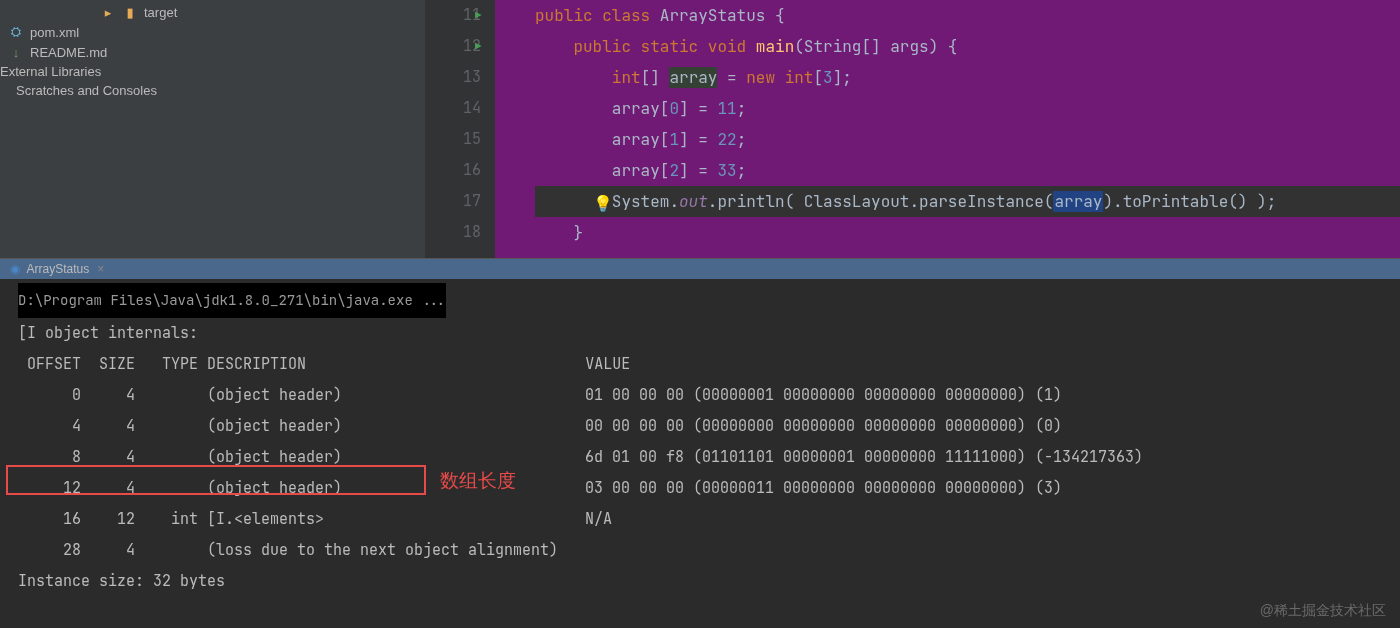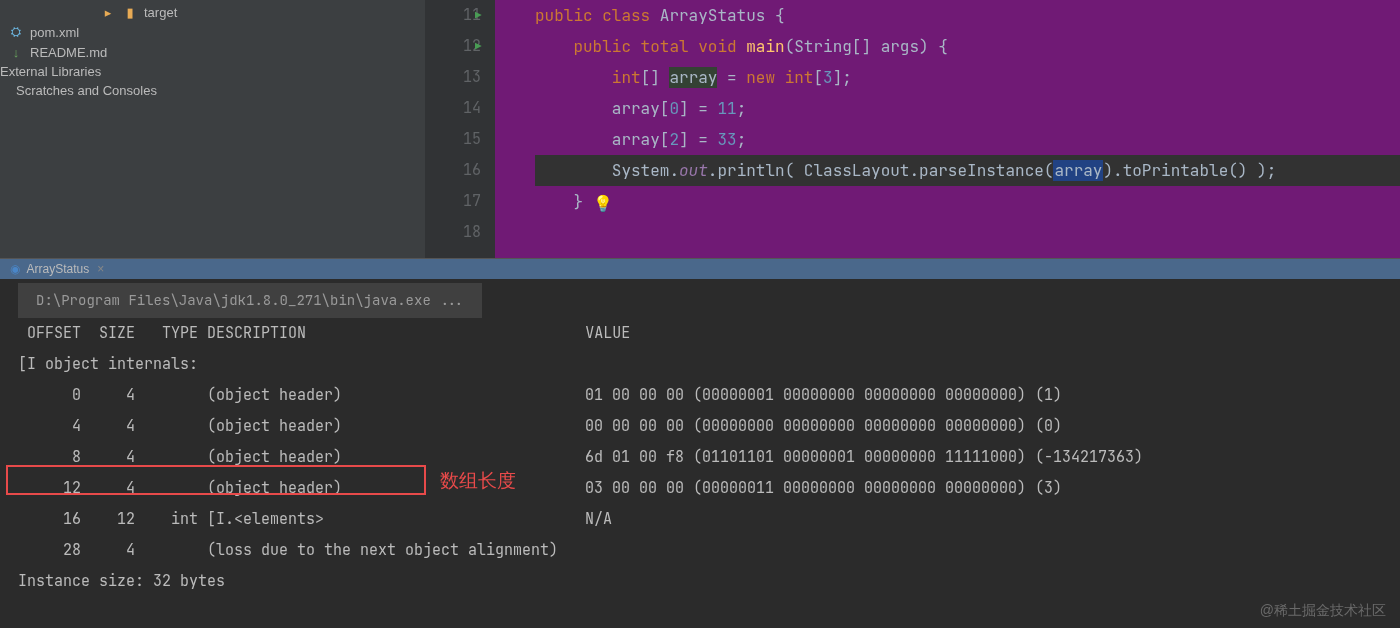--- a/index.html
+++ b/index.html
@@ -88,21 +88,21 @@
 .console {
   background: #2b2b2b;
   padding: 4px 18px;
   color: #bbbbbb;
   font-size: 15px;
   line-height: 31px;
   font-family: 'Consolas', 'JetBrains Mono', monospace;
   position: relative;
 }
 .out-line { white-space: pre; }
-.exec-header { background: #404040; color: #999; padding: 2px 18px; display: inline-block; font-size: 14px;}
+.exec-header { background: #000000; color: #999; padding: 2px 0; display: inline-block; font-size: 14px;}
 .red-box {
   position: absolute;
   border: 2px solid #e84a4a;
   left: 6px;
   width: 420px;
   height: 30px;
   top: 186px;
   pointer-events: none;
 }
 .red-label {
@@ -155,40 +155,41 @@
       <div class="line-num"><span>13</span></div>
       <div class="line-num"><span>14</span></div>
       <div class="line-num"><span>15</span></div>
       <div class="line-num"><span>16</span></div>
       <div class="line-num"><span>17</span></div>
       <div class="line-num"><span>18</span></div>
     </div>
     <div class="editor">
       <span class="bulb" style="top:188px">💡</span>
       <div class="code-line"><span class="kw">public class</span> <span class="cls">ArrayStatus</span><span> {</span></div>
-      <div class="code-line">    <span class="kw">public total void</span> <span class="mth">main</span><span>(String[] args) {</span></div>
+      <div class="code-line">    <span class="kw">public static void</span> <span class="mth">main</span><span>(String[] args) {</span></div>
       <div class="code-line">        <span class="kw">int</span><span>[] </span><span class="var-decl">array</span><span> = </span><span class="kw">new int</span><span>[</span><span class="num">3</span><span>];</span></div>
       <div class="code-line">        <span>array</span><span>[</span><span class="num">0</span><span>] = </span><span class="num">11</span><span>;</span></div>
+      <div class="code-line">        <span>array</span><span>[</span><span class="num">1</span><span>] = </span><span class="num">22</span><span>;</span></div>
       <div class="code-line">        <span>array</span><span>[</span><span class="num">2</span><span>] = </span><span class="num">33</span><span>;</span></div>
       <div class="code-line current-line">        <span>System.</span><span class="stat">out</span><span>.println( ClassLayout.</span><span class="ital">parseInstance</span><span>(</span><span class="highlight-sel">array</span><span>).toPrintable() );</span></div>
       <div class="code-line">    <span>}</span></div>
     </div>
   </div>
 </div>
 
 <div class="run-panel">
   <div class="run-tab">
     <span style="color:#4a86c7">◉</span>
     <span>ArrayStatus</span>
     <span class="run-tab-close">×</span>
   </div>
   <div class="console">
     <div class="out-line"><span class="exec-header">D:\Program Files\Java\jdk1.8.0_271\bin\java.exe ...</span></div>
+    <div class="out-line">[I object internals:</div>
     <div class="out-line"> <span>OFFSET</span>  <span>SIZE</span>   <span>TYPE</span> <span>DESCRIPTION</span>                               <span>VALUE</span></div>
-    <div class="out-line">[I object internals:</div>
     <div id="rows-container">
         <div class="out-line">      0     4        (object header)                           01 00 00 00 (00000001 00000000 00000000 00000000) (1)</div>
         <div class="out-line">      4     4        (object header)                           00 00 00 00 (00000000 00000000 00000000 00000000) (0)</div>
         <div class="out-line">      8     4        (object header)                           6d 01 00 f8 (01101101 00000001 00000000 11111000) (-134217363)</div>
         <div class="out-line">     12     4        (object header)                           03 00 00 00 (00000011 00000000 00000000 00000000) (3)</div>
         <div class="out-line">     16    12    int [I.&lt;elements&gt;                             N/A</div>
         <div class="out-line">     28     4        (loss due to the next object alignment)   </div>
       </div>
     <div class="out-line">Instance size: 32 bytes</div>
     <div class="red-box"></div>

